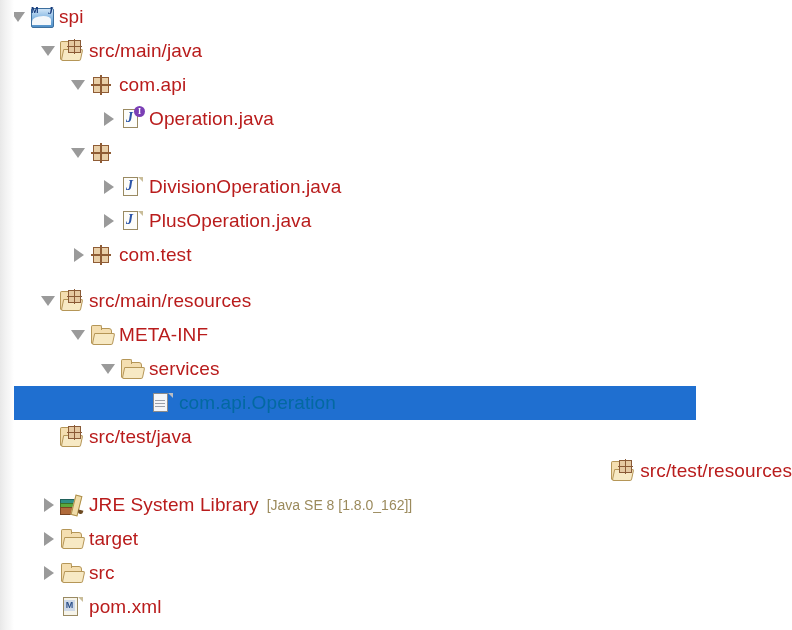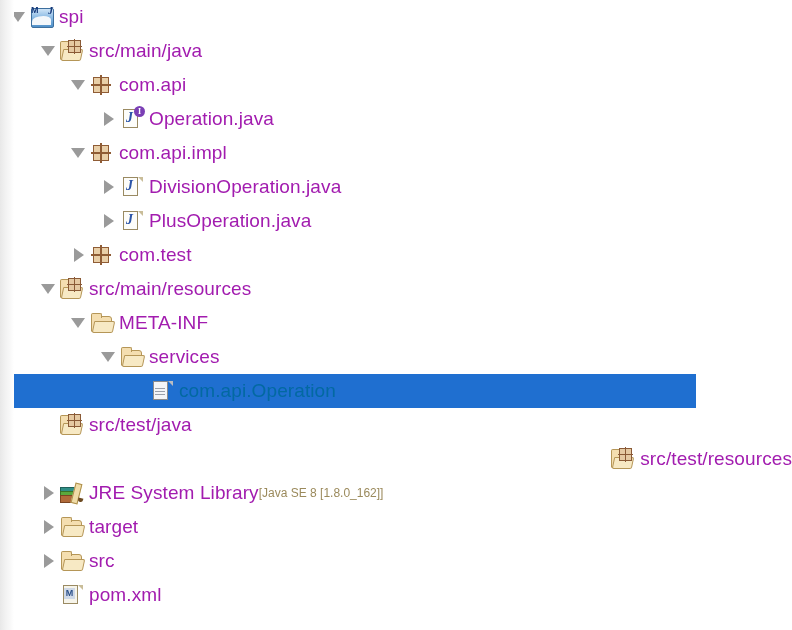--- a/index.html
+++ b/index.html
@@ -81,27 +81,28 @@
 
   .icon {
     width: 24px; height: 22px;
     flex: 0 0 24px;
     position: relative;
     margin-right: 5px;
   }
 
   .label {
     font-size: 19px;
-    color: #a21caf;
+    color: #b91c1c;
     letter-spacing: 0.1px;
   }
   .row.selected .label { color: #0369a1; }
   .sublabel {
-    font-size: 12px;
+    font-size: 14px;
     color: #9b8a5c;
+    margin-left: 8px;
   }
 
   
 
   
   .ic-folder .back {
     position: absolute; left: 1px; top: 4px;
     width: 19px; height: 14px;
     background: #f4deb0;
     border: 1px solid #b59657;
@@ -385,21 +386,20 @@
       </div>
     </div>
     <div class="row" style="height: 34px;">
       <div class="row-inner" style="margin-left: 68px;">
         <span class="twisty open">
           <i></i>
         </span>
         <span class="icon ic-package">
           <span class="grid"></span>
         </span>
-        <span class="label">com.api.impl</span>
       </div>
     </div>
     <div class="row" style="height: 34px;">
       <div class="row-inner" style="margin-left: 98px;">
         <span class="twisty closed">
           <i></i>
         </span>
         <span class="icon ic-java">
           <span class="sheet"></span>
           <span class="corner"></span>
@@ -425,21 +425,21 @@
       <div class="row-inner" style="margin-left: 68px;">
         <span class="twisty closed">
           <i></i>
         </span>
         <span class="icon ic-package">
           <span class="grid"></span>
         </span>
         <span class="label">com.test</span>
       </div>
     </div>
-    <div class="row" style="height: 34px;">
+    <div class="row" style="height: 34px; margin-top: 12px;">
       <div class="row-inner" style="margin-left: 38px;">
         <span class="twisty open">
           <i></i>
         </span>
         <span class="icon ic-srcfolder">
           <span class="back"></span>
           <span class="tab"></span>
           <span class="front"></span>
           <span class="grid"></span>
         </span>

